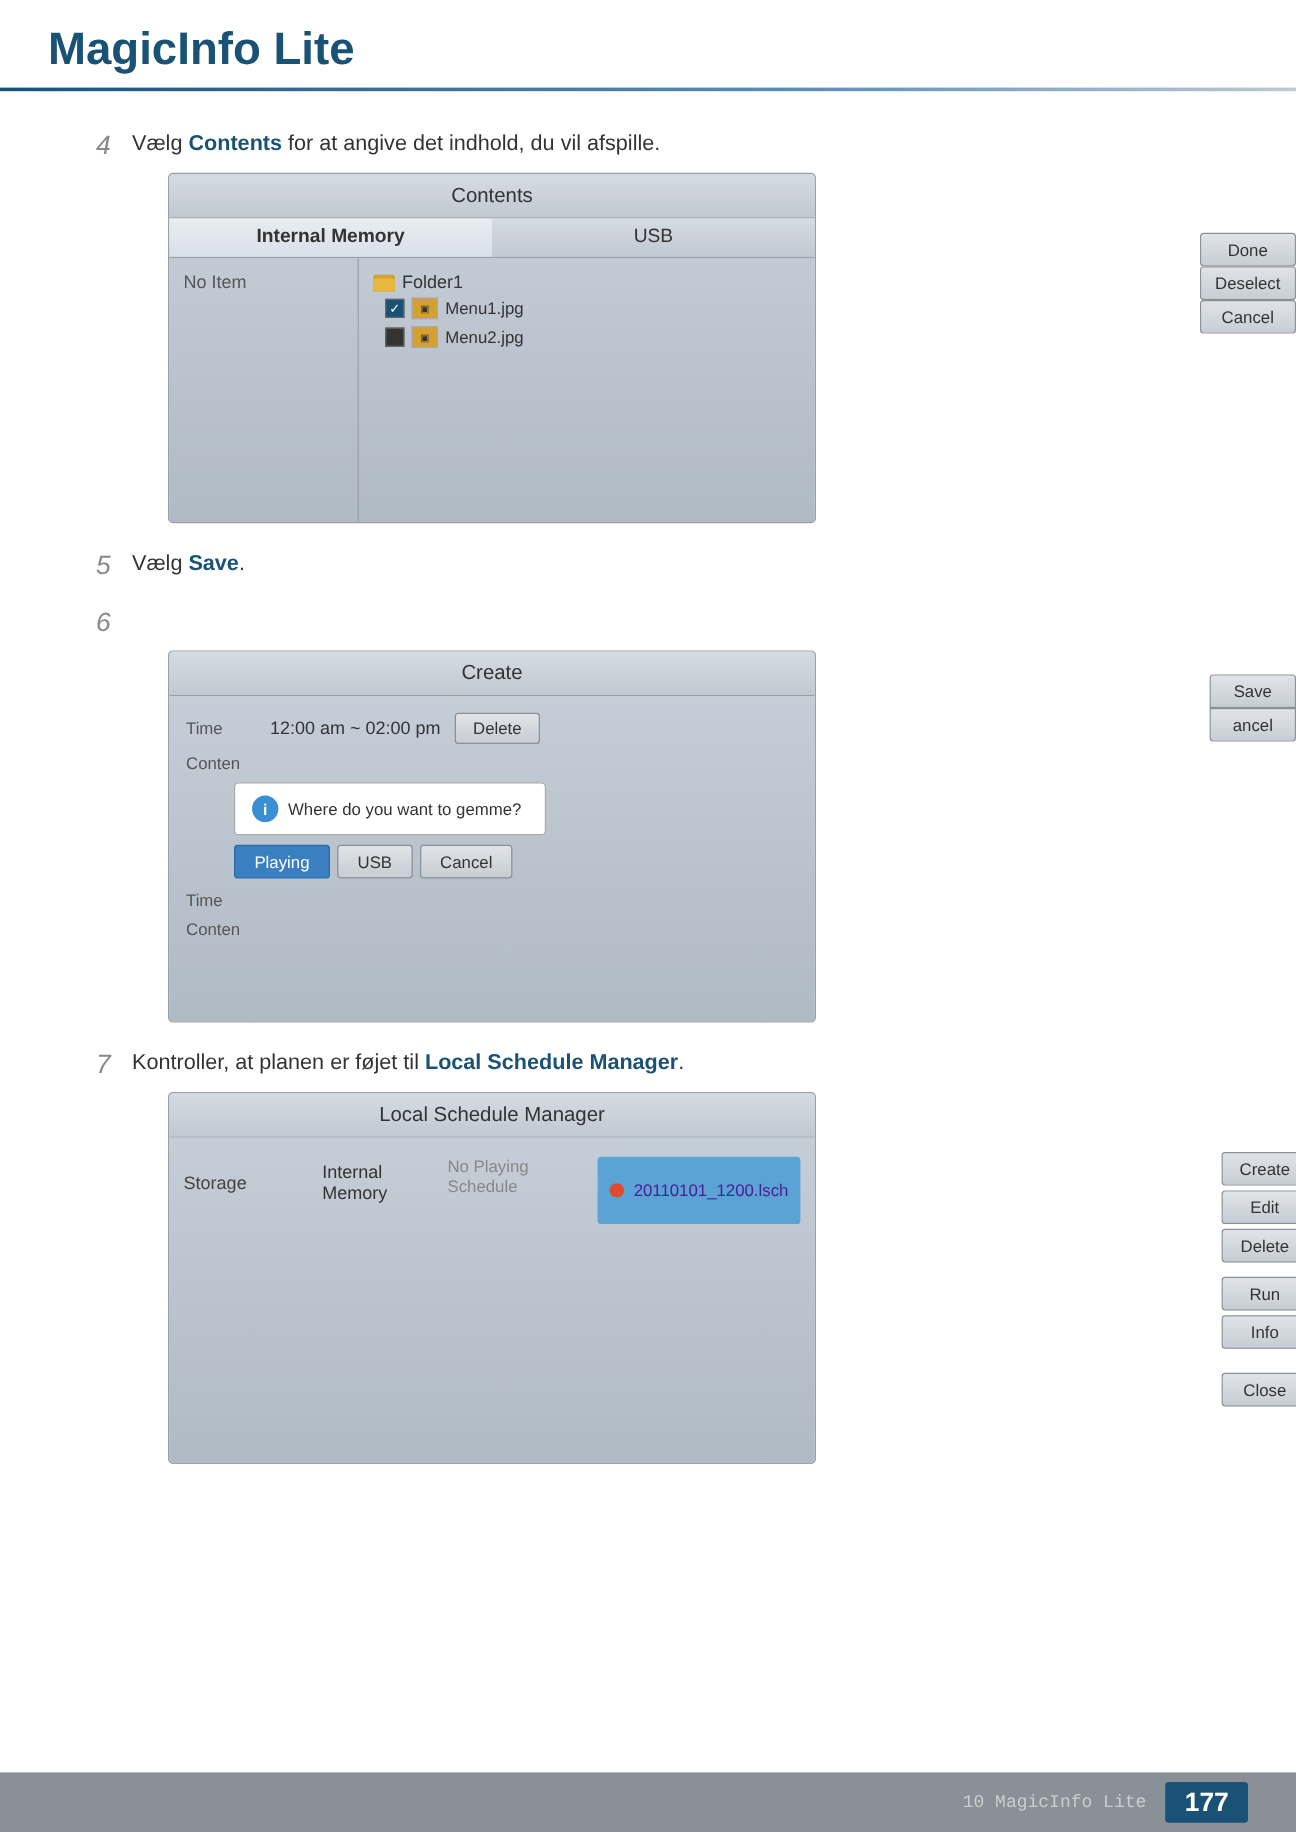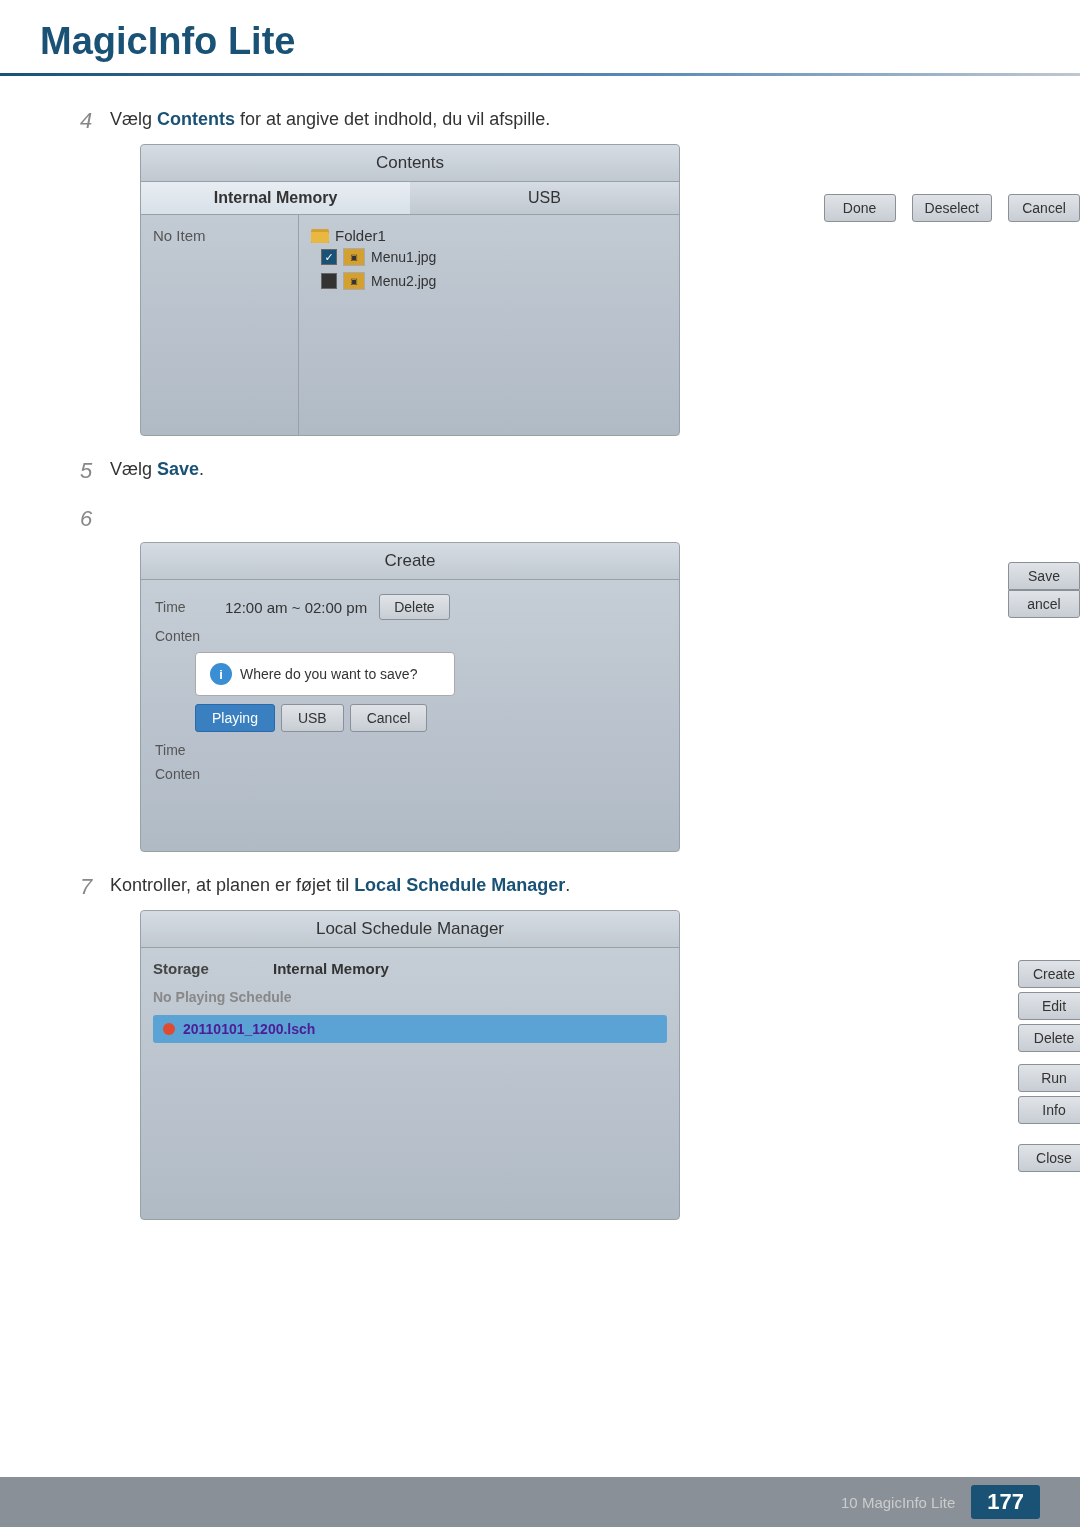--- a/index.html
+++ b/index.html
@@ -207,22 +207,22 @@
       align-items: center;
       justify-content: center;
       font-size: 8px;
       color: #333;
     }
     .dialog-side-buttons {
       position: absolute;
       right: -80px;
       top: 50px;
       display: flex;
-      flex-direction: row;
-      gap: 16px;
+      flex-direction: column;
+      gap: 0;
     }
     .side-btn {
       background: linear-gradient(180deg, #e0e4e8 0%, #c8cdd4 100%);
       border: 1px solid #8a9098;
       border-radius: 3px;
       padding: 5px 12px;
       font-size: 14px;
       color: #333;
       cursor: pointer;
       text-align: center;
@@ -337,22 +337,21 @@
     }
 
     
     .lsm-dialog {
       width: 540px;
       min-height: 310px;
     }
     .lsm-body {
       padding: 12px;
       display: flex;
-      flex-direction: column;
-      font-weight: bold;
+      flex-direction: row;
     }
     .lsm-row {
       display: flex;
       align-items: center;
       margin-bottom: 8px;
       font-size: 15px;
     }
     .lsm-label {
       width: 120px;
       color: #444;
@@ -402,20 +401,21 @@
       background: #8a9098;
       display: flex;
       align-items: center;
       justify-content: flex-end;
       padding: 0 40px;
     }
     .footer-text {
       color: #ccc;
       font-size: 15px;
       margin-right: 16px;
+      font-family: Liberation Mono, monospace;
     }
     .footer-page {
       background: #1a5276;
       color: #fff;
       font-size: 22px;
       font-weight: bold;
       padding: 4px 16px;
       border-radius: 3px;
     }
 
@@ -510,21 +510,21 @@
             <span class="create-value">12:00 am ~ 02:00 pm</span>
             <button class="delete-btn">Delete</button>
           </div>
           <div class="create-row">
             <span class="create-label">Conten</span>
           </div>
 
           <div style="margin-left: 40px; margin-top: 2px;">
             <div class="tooltip-popup">
               <div class="info-circle">i</div>
-              <span>Where do you want to save?</span>
+              <span>Where do you want to gemme?</span>
             </div>
             <div class="popup-buttons">
               <button class="popup-btn popup-btn-internal">Playing</button>
               <button class="popup-btn popup-btn-usb">USB</button>
               <button class="popup-btn popup-btn-cancel">Cancel</button>
             </div>
           </div>
 
           <div class="create-row" style="margin-top:10px;">
             <span class="create-label">Time</span>

